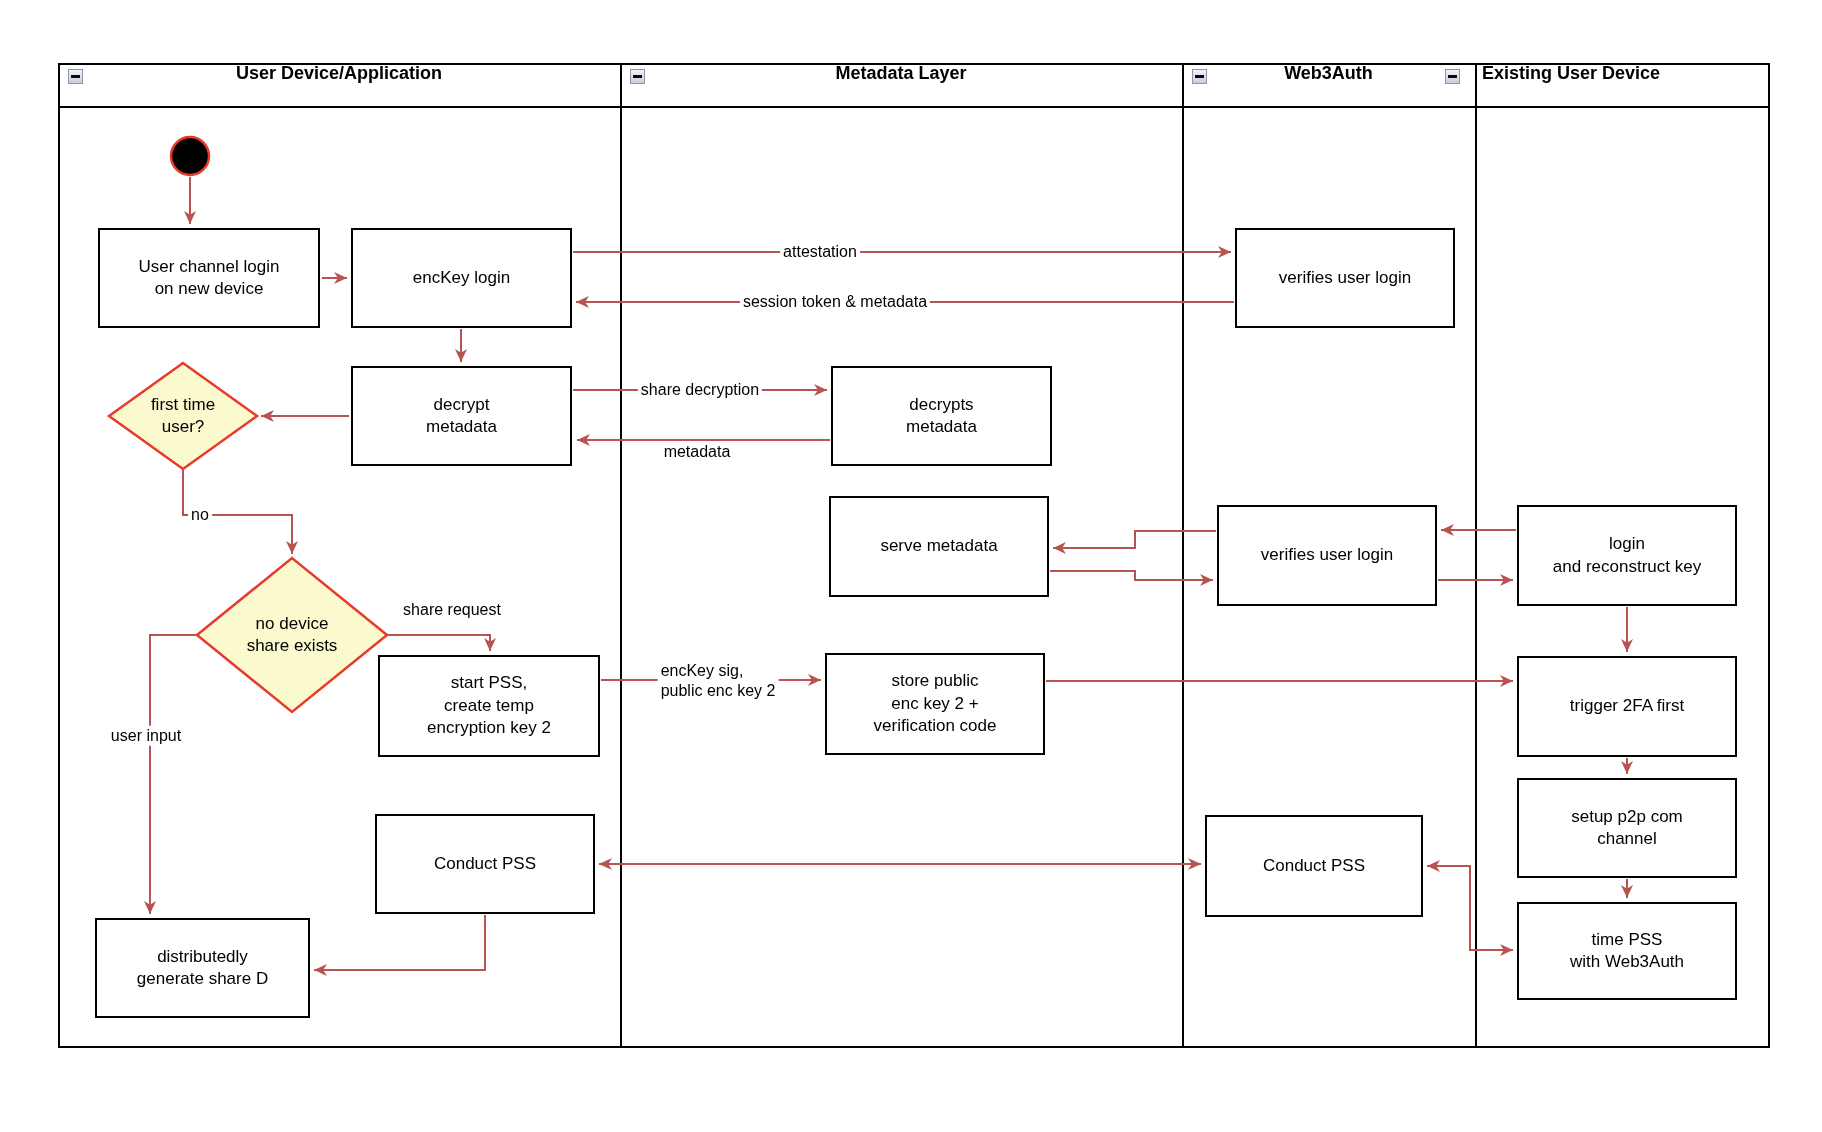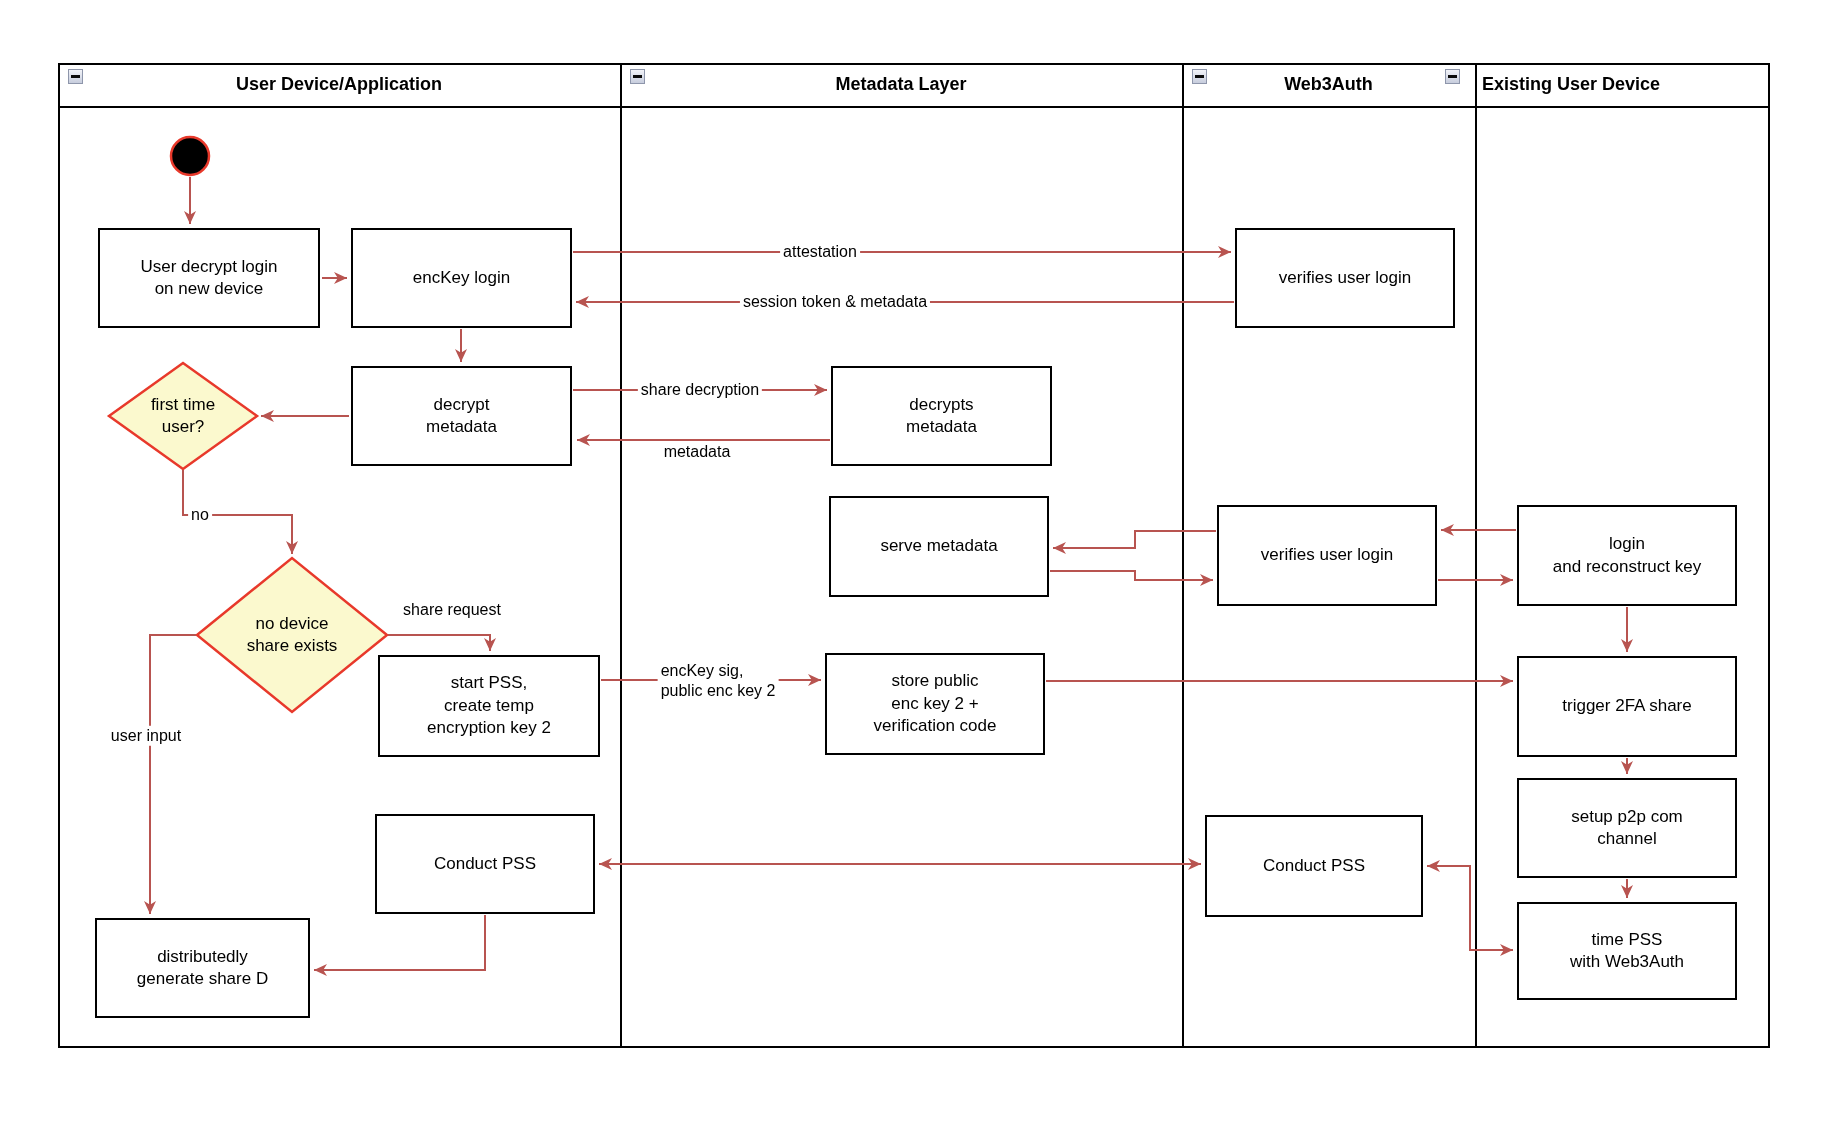--- a/index.html
+++ b/index.html
@@ -5,21 +5,21 @@
   html,body{margin:0;padding:0;background:#ffffff;}
   #page{position:relative;width:1822px;height:1132px;background:#ffffff;
         font-family:"Liberation Sans",sans-serif;color:#000;overflow:hidden;}
 
   
   .frame{position:absolute;left:58px;top:63px;width:1712px;height:985px;
          border:2px solid #000;box-sizing:border-box;background:#fff;z-index:0;}
   .vline{position:absolute;top:63px;height:985px;width:2px;background:#000;z-index:1;}
   .header-bottom{position:absolute;left:58px;top:106px;width:1712px;height:2px;background:#000;z-index:1;}
 
-  .lane-header{position:absolute;top:63px;height:43px;display:flex;align-items:center;
+  .lane-header{position:absolute;top:63px;height:43px;display:flex;
                justify-content:center;z-index:2;border-radius:9px;}
   .lane-header.tight{justify-content:flex-start;padding-left:22px;box-sizing:border-box;}
   .lane-title{font-size:18px;font-weight:bold;white-space:nowrap;}
 
   .collapse-btn{position:absolute;top:69px;width:15px;height:15px;box-sizing:border-box;
                 background:linear-gradient(#f2f3f8,#c7cddd);border:1px solid #8e96ab;
                 z-index:3;display:flex;align-items:center;justify-content:center;cursor:pointer;}
   .collapse-btn .minus{width:9px;height:3px;background:#0a0a0a;}
 
   
@@ -105,21 +105,21 @@
     <polyline class="edge" points="1438,580 1513,580" marker-end="url(#ah)"></polyline>
     <polyline class="edge" points="1627,607 1627,652" marker-end="url(#ah)"></polyline>
     <polyline class="edge" points="1627,758 1627,774" marker-end="url(#ah)"></polyline>
     <polyline class="edge" points="1627,879 1627,898" marker-end="url(#ah)"></polyline>
     <polyline class="edge" points="599,864 1201,864" marker-start="url(#ah)" marker-end="url(#ah)"></polyline>
     <polyline class="edge" points="1427,866 1470,866 1470,950 1513,950" marker-start="url(#ah)" marker-end="url(#ah)"></polyline>
     <polyline class="edge" points="485,915 485,970 314,970" marker-end="url(#ah)"></polyline>
   </svg>
 
   <div class="node" style="left:98px;top:228px;width:222px;height:100px">
-    <span>User decrypt login
+    <span>User channel login
 on new device</span></div>
   <div class="node" style="left:351px;top:228px;width:221px;height:100px">
     <span>encKey login</span></div>
   <div class="node" style="left:351px;top:366px;width:221px;height:100px">
     <span>decrypt
 metadata</span></div>
   <div class="node" style="left:378px;top:655px;width:222px;height:102px">
     <span>start PSS,
 create temp
 encryption key 2</span></div>
@@ -143,21 +143,21 @@
     <span>verifies user login</span></div>
   <div class="node" style="left:1217px;top:505px;width:220px;height:101px">
     <span>verifies user login</span></div>
   <div class="node" style="left:1205px;top:815px;width:218px;height:102px">
     <span>Conduct PSS</span></div>
 
   <div class="node" style="left:1517px;top:505px;width:220px;height:101px">
     <span>login
 and reconstruct key</span></div>
   <div class="node" style="left:1517px;top:656px;width:220px;height:101px">
-    <span>trigger 2FA share</span></div>
+    <span>trigger 2FA first</span></div>
   <div class="node" style="left:1517px;top:778px;width:220px;height:100px">
     <span>setup p2p com
 channel</span></div>
   <div class="node" style="left:1517px;top:902px;width:220px;height:98px">
     <span>time PSS
 with Web3Auth</span></div>
 
   <div class="dlabel" style="left:183px;top:416px">first time
 user?</div>
   <div class="dlabel" style="left:292px;top:635px">no device

